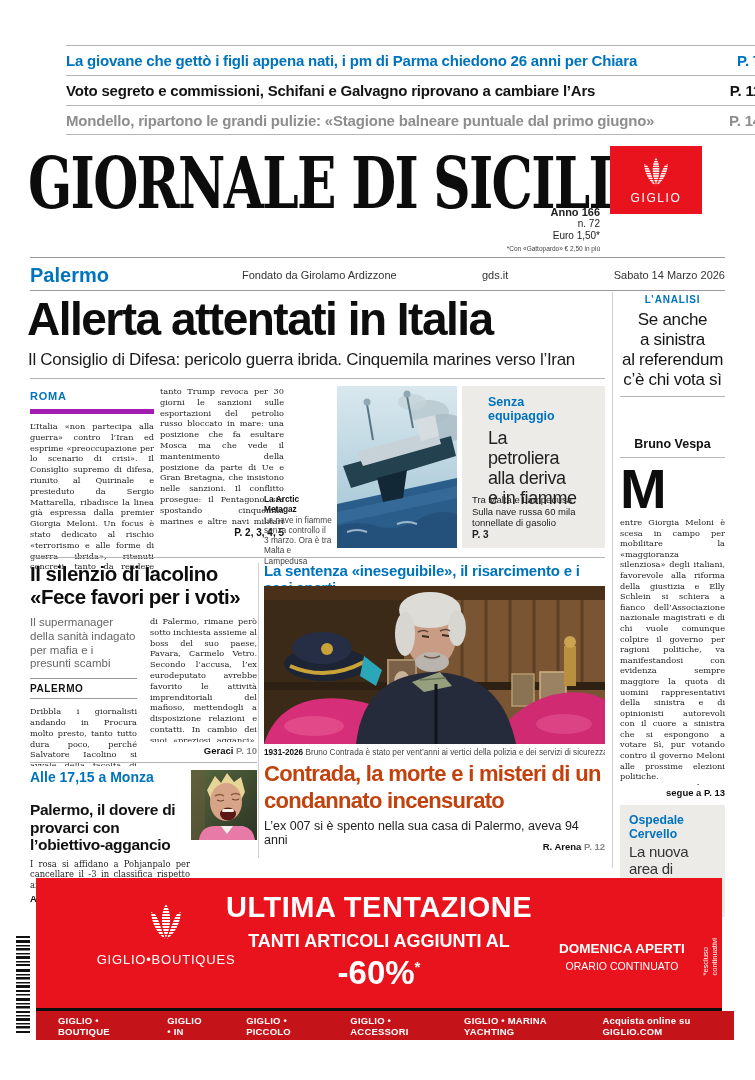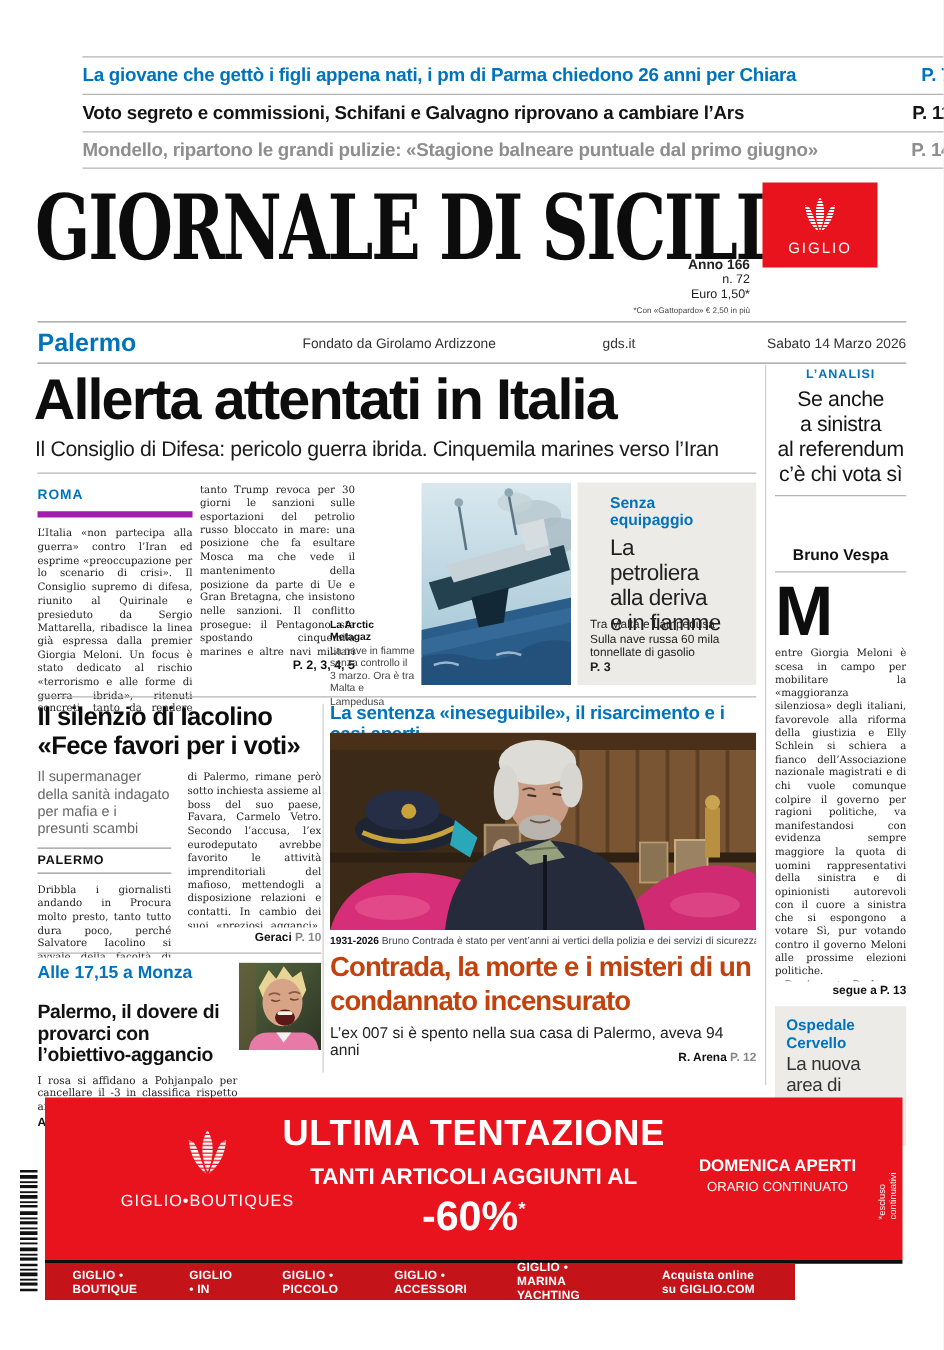--- a/index.html
+++ b/index.html
@@ -127,26 +127,26 @@
   
   .ad { position:absolute; left:36px; top:878px; width:686px; height:130px; background:#e8131c; color:#fff; }
   .ad-left { position:absolute; left:55px; top:24px; width:150px; text-align:center; }
   .ad-left .gname { font-size:13px; letter-spacing:0.8px; margin-top:6px; }
   .ad-center { position:absolute; left:180px; right:180px; top:13px; text-align:center; }
   .ad-title { font-size:29px; font-weight:bold; letter-spacing:0.5px; }
   .ad-line2 { font-size:18px; font-weight:bold; margin-top:7px; }
   .ad-discount { font-size:33px; font-weight:bold; margin-top:2px; }
   .ad-discount sup { font-size:15px; }
   .ad-right { position:absolute; right:20px; top:47px; width:160px; text-align:center; }
-  .ad-right .r1 { font-size:13.5px; font-weight:bold; }
+  .ad-right .r1 { font-size:13.5px; font-weight:bold;margin-top:16px; }
   .ad-right .r2 { font-size:10.5px; margin-top:4px; }
   .ad-side { position:absolute; right:3px; top:50%; transform:translateY(-50%) rotate(180deg);
     writing-mode:vertical-rl; font-size:7.5px; color:#fff; }
   .ad-sep { position:absolute; left:36px; top:1008px; width:686px; height:3px; background:#0d0d0d; }
-  .ad-footer { position:absolute; left:36px; top:1011px; width:600px; height:29px; background:#c5131a;
+  .ad-footer { position:absolute; left:36px; top:1011px; width:698px; height:29px; background:#c5131a;
     color:#fff; display:flex; align-items:center; padding:0 22px; gap:40px;
     font-size:9.5px; font-weight:bold; letter-spacing:0.2px; }
   .ad-footer .cta { margin-left:auto; }
 
   .barcode { position:absolute; left:16px; top:936px; width:18px; height:100px; }
 </style>
 </head>
 <body>
 
 <div class="page">

